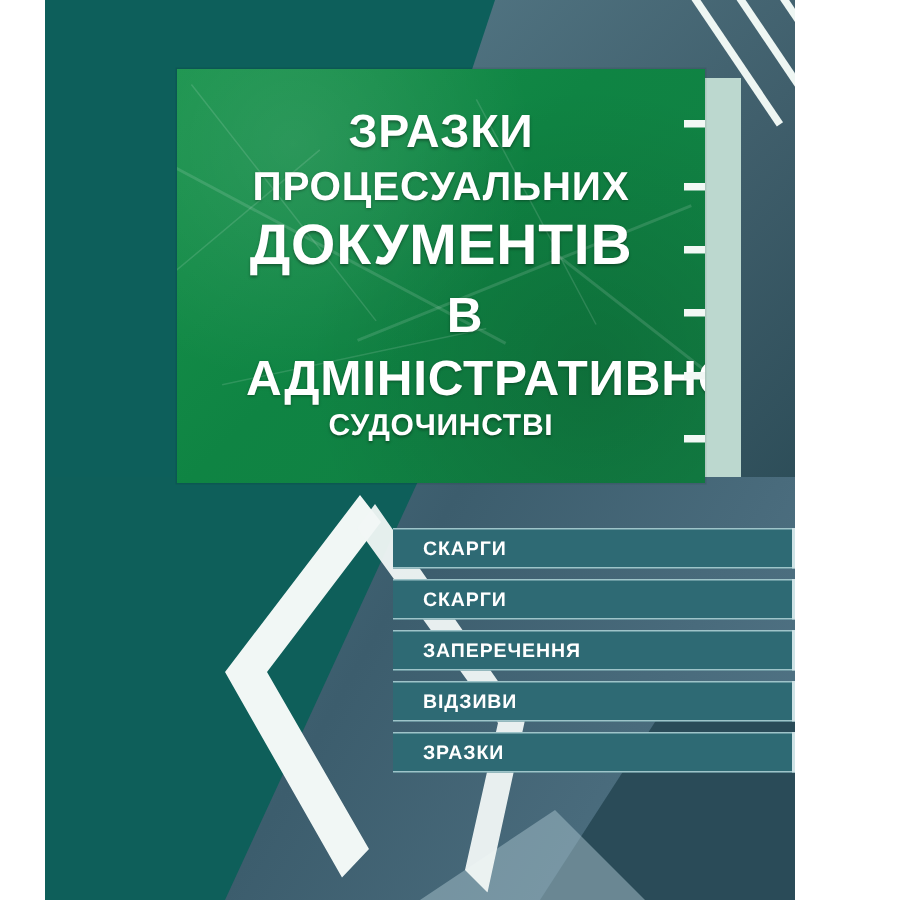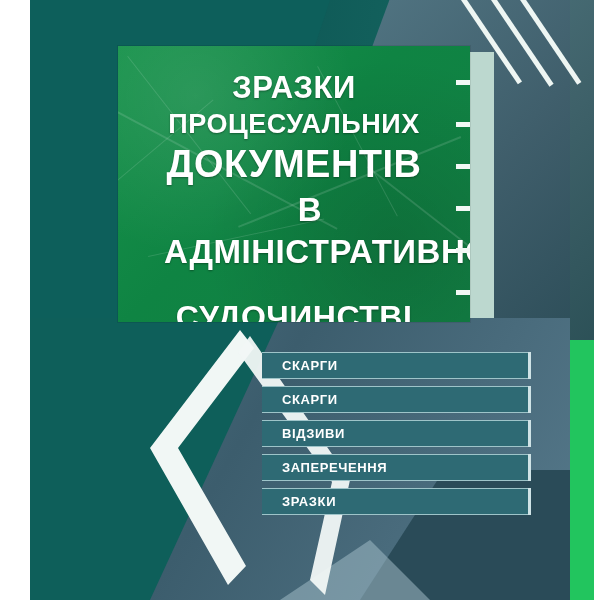--- a/index.html
+++ b/index.html
@@ -17,21 +17,21 @@
     height: 600px;
     overflow: hidden;
     background: #ffffff;
   }
 
   
   .book {
     position: absolute;
     left: 30px;
     top: 0;
-    width: 564px;
+    width: 500px;
     height: 600px;
     overflow: hidden;
     background: #22c55e;
   }
 
   
   .bg-top {
     position: absolute;
     left: 0; top: 0;
     width: 540px; height: 330px;
@@ -153,21 +153,21 @@
     color: #ffffff;
     font-weight: bold;
     letter-spacing: .5px;
     line-height: 1.26;
     text-shadow: 0 1px 2px rgba(0,0,0,.35);
   }
   .title-text .l1 { font-size: 31px; }
   .title-text .l2 { font-size: 27px; }
   .title-text .l3 { font-size: 38px; }
   .title-text .l4 { font-size: 33px; margin-left: 32px; }
-  .title-text .l5 { font-size: 32px; margin-top: 25px; }
+  .title-text .l5 { font-size: 20px; }
 
   
   .tick {
     position: absolute;
     right: 0;
     width: 14px;
     height: 5px;
     background: #f2f8f5;
     z-index: 4;
   }
@@ -257,24 +257,24 @@
     </div>
 
     <div class="bars">
       <div class="bar">
         <span>СКАРГИ</span>
       </div>
       <div class="bar">
         <span>СКАРГИ</span>
       </div>
       <div class="bar">
+        <span>ЗАПЕРЕЧЕННЯ</span>
+      </div>
+      <div class="bar">
         <span>ВІДЗИВИ</span>
-      </div>
-      <div class="bar">
-        <span>ЗАПЕРЕЧЕННЯ</span>
       </div>
       <div class="bar">
         <span>ЗРАЗКИ</span>
       </div>
     </div>
 
   </div>
 </div>
 
 </body></html>

